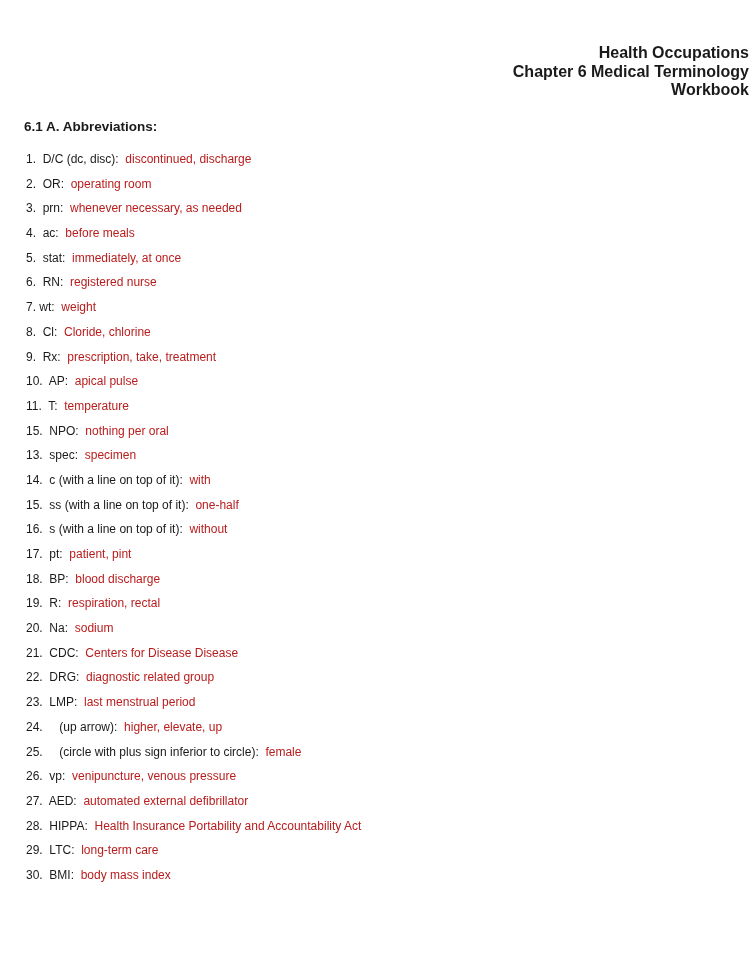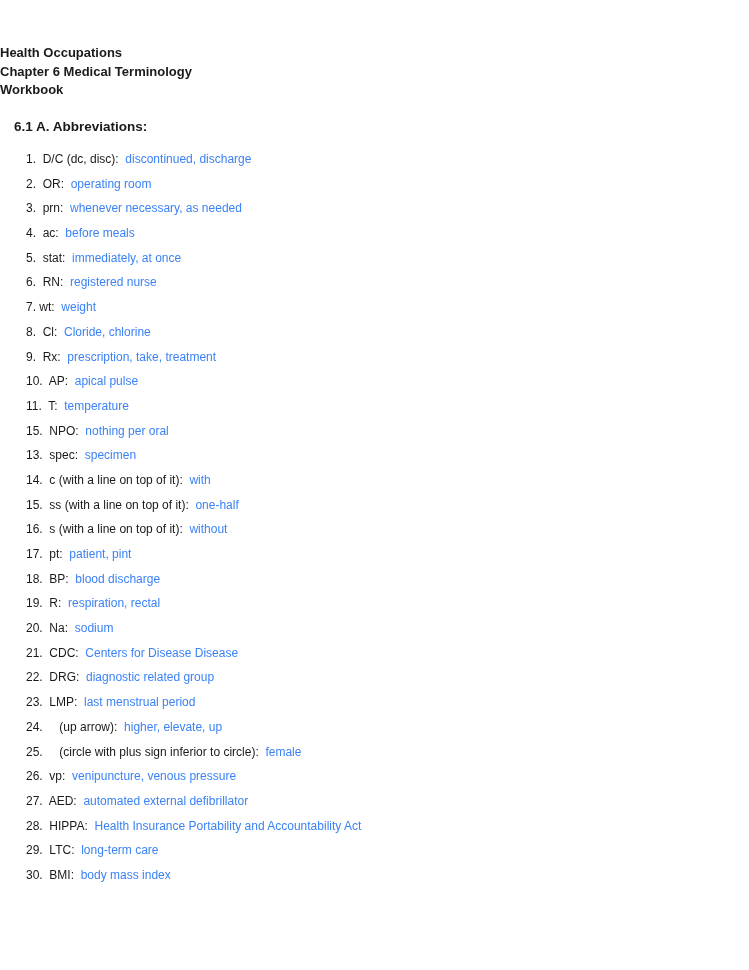--- a/index.html
+++ b/index.html
@@ -1,24 +1,24 @@
 <!DOCTYPE html>
 <html><head>
   <meta charset="utf-8">
   <style>
     html, body { margin: 0; padding: 0; background: #ffffff; }
     body { width: 749px; height: 970px; position: relative; overflow: hidden;
       font-family: "Liberation Sans", sans-serif; color: #1a1a1a; }
-    .header { position: absolute; top: 44px; left: 0; width: 749px; text-align: left;
-      font-weight: bold; font-size: 13px; line-height: 18.5px; }
-    .section { position: absolute; top: 119px; left: 14px; font-weight: bold; font-size: 13.5px; }
+    .header { position: absolute; top: 44px; left: 0; width: 749px; text-align: right;
+      font-weight: bold; font-size: 16px; line-height: 18.5px; }
+    .section { position: absolute; top: 119px; left: 24px; font-weight: bold; font-size: 13.5px; }
     .list { position: absolute; top: 151px; left: 26px; margin: 0; padding: 0; list-style: none; }
     .item { font-size: 12px; height: 24.7px; line-height: 16px; white-space: nowrap; }
     .term { color: #1a1a1a; }
-    .def { color: #3b82f6; }
+    .def { color: #b91c1c; }
   </style>
 </head>
 <body>
 
 <div class="header">
   <div>Health Occupations</div>
   <div>Chapter 6 Medical Terminology</div>
   <div>Workbook</div>
 </div>
 

